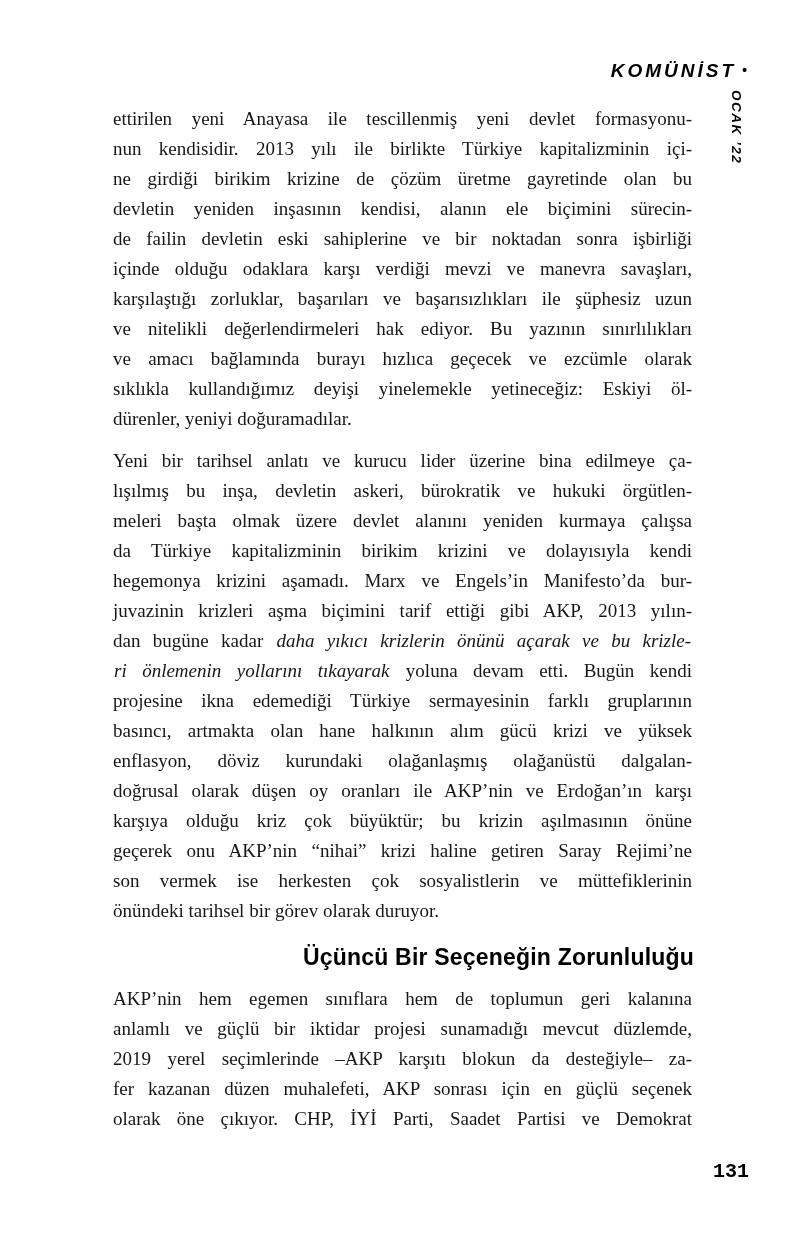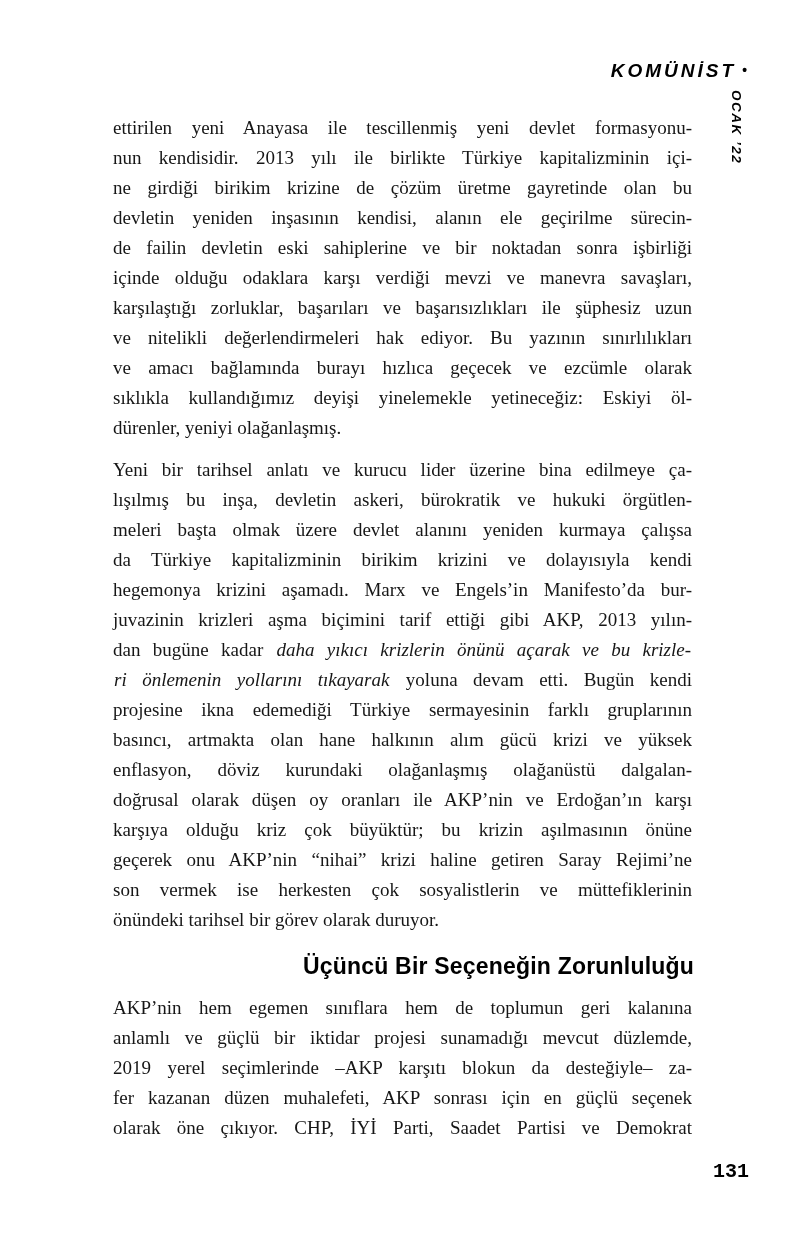--- a/index.html
+++ b/index.html
@@ -38,21 +38,21 @@
     font-style: italic;
     font-weight: bold;
     font-size: 13.5px;
     letter-spacing: 1.5px;
     color: #000;
     white-space: nowrap;
   }
   .text-block {
     position: absolute;
     left: 108px;
-    top: 109px;
+    top: 100px;
     width: 583px;
   }
   .paragraph { margin-bottom: 13px; }
   .line {
     font-size: 19px;
     line-height: 29px;
     text-align: justify;
     text-align-last: justify;
   }
   .line.last { text-align-last: left; }
@@ -84,28 +84,28 @@
   <span>KOMÜNİST</span><span class="header-bullet">•</span>
 </div>
 
 <div class="issue-vertical">OCAK ’22</div>
 
 <div class="text-block">
     <div class="paragraph">
       <div class="line">ettirilen yeni Anayasa ile tescillenmiş yeni devlet formasyonu-</div>
       <div class="line">nun kendisidir. 2013 yılı ile birlikte Türkiye kapitalizminin içi-</div>
       <div class="line">ne girdiği birikim krizine de çözüm üretme gayretinde olan bu</div>
-      <div class="line">devletin yeniden inşasının kendisi, alanın ele geçirilme sürecin-</div>
+      <div class="line">devletin yeniden inşasının kendisi, alanın ele biçimini sürecin-</div>
       <div class="line">de failin devletin eski sahiplerine ve bir noktadan sonra işbirliği</div>
       <div class="line">içinde olduğu odaklara karşı verdiği mevzi ve manevra savaşları,</div>
       <div class="line">karşılaştığı zorluklar, başarıları ve başarısızlıkları ile şüphesiz uzun</div>
       <div class="line">ve nitelikli değerlendirmeleri hak ediyor. Bu yazının sınırlılıkları</div>
       <div class="line">ve amacı bağlamında burayı hızlıca geçecek ve ezcümle olarak</div>
       <div class="line">sıklıkla kullandığımız deyişi yinelemekle yetineceğiz: Eskiyi öl-</div>
-      <div class="line last">dürenler, yeniyi olağanlaşmış.</div>
+      <div class="line last">dürenler, yeniyi doğuramadılar.</div>
     </div>
     <div class="paragraph">
       <div class="line">Yeni bir tarihsel anlatı ve kurucu lider üzerine bina edilmeye ça-</div>
       <div class="line">lışılmış bu inşa, devletin askeri, bürokratik ve hukuki örgütlen-</div>
       <div class="line">meleri başta olmak üzere devlet alanını yeniden kurmaya çalışsa</div>
       <div class="line">da Türkiye kapitalizminin birikim krizini ve dolayısıyla kendi</div>
       <div class="line">hegemonya krizini aşamadı. Marx ve Engels’in Manifesto’da bur-</div>
       <div class="line">juvazinin krizleri aşma biçimini tarif ettiği gibi AKP, 2013 yılın-</div>
       <div class="line">dan bugüne kadar <i>daha yıkıcı krizlerin önünü açarak ve bu krizle-</i></div>
       <div class="line"><i>ri önlemenin yollarını tıkayarak</i> yoluna devam etti. Bugün kendi</div>

